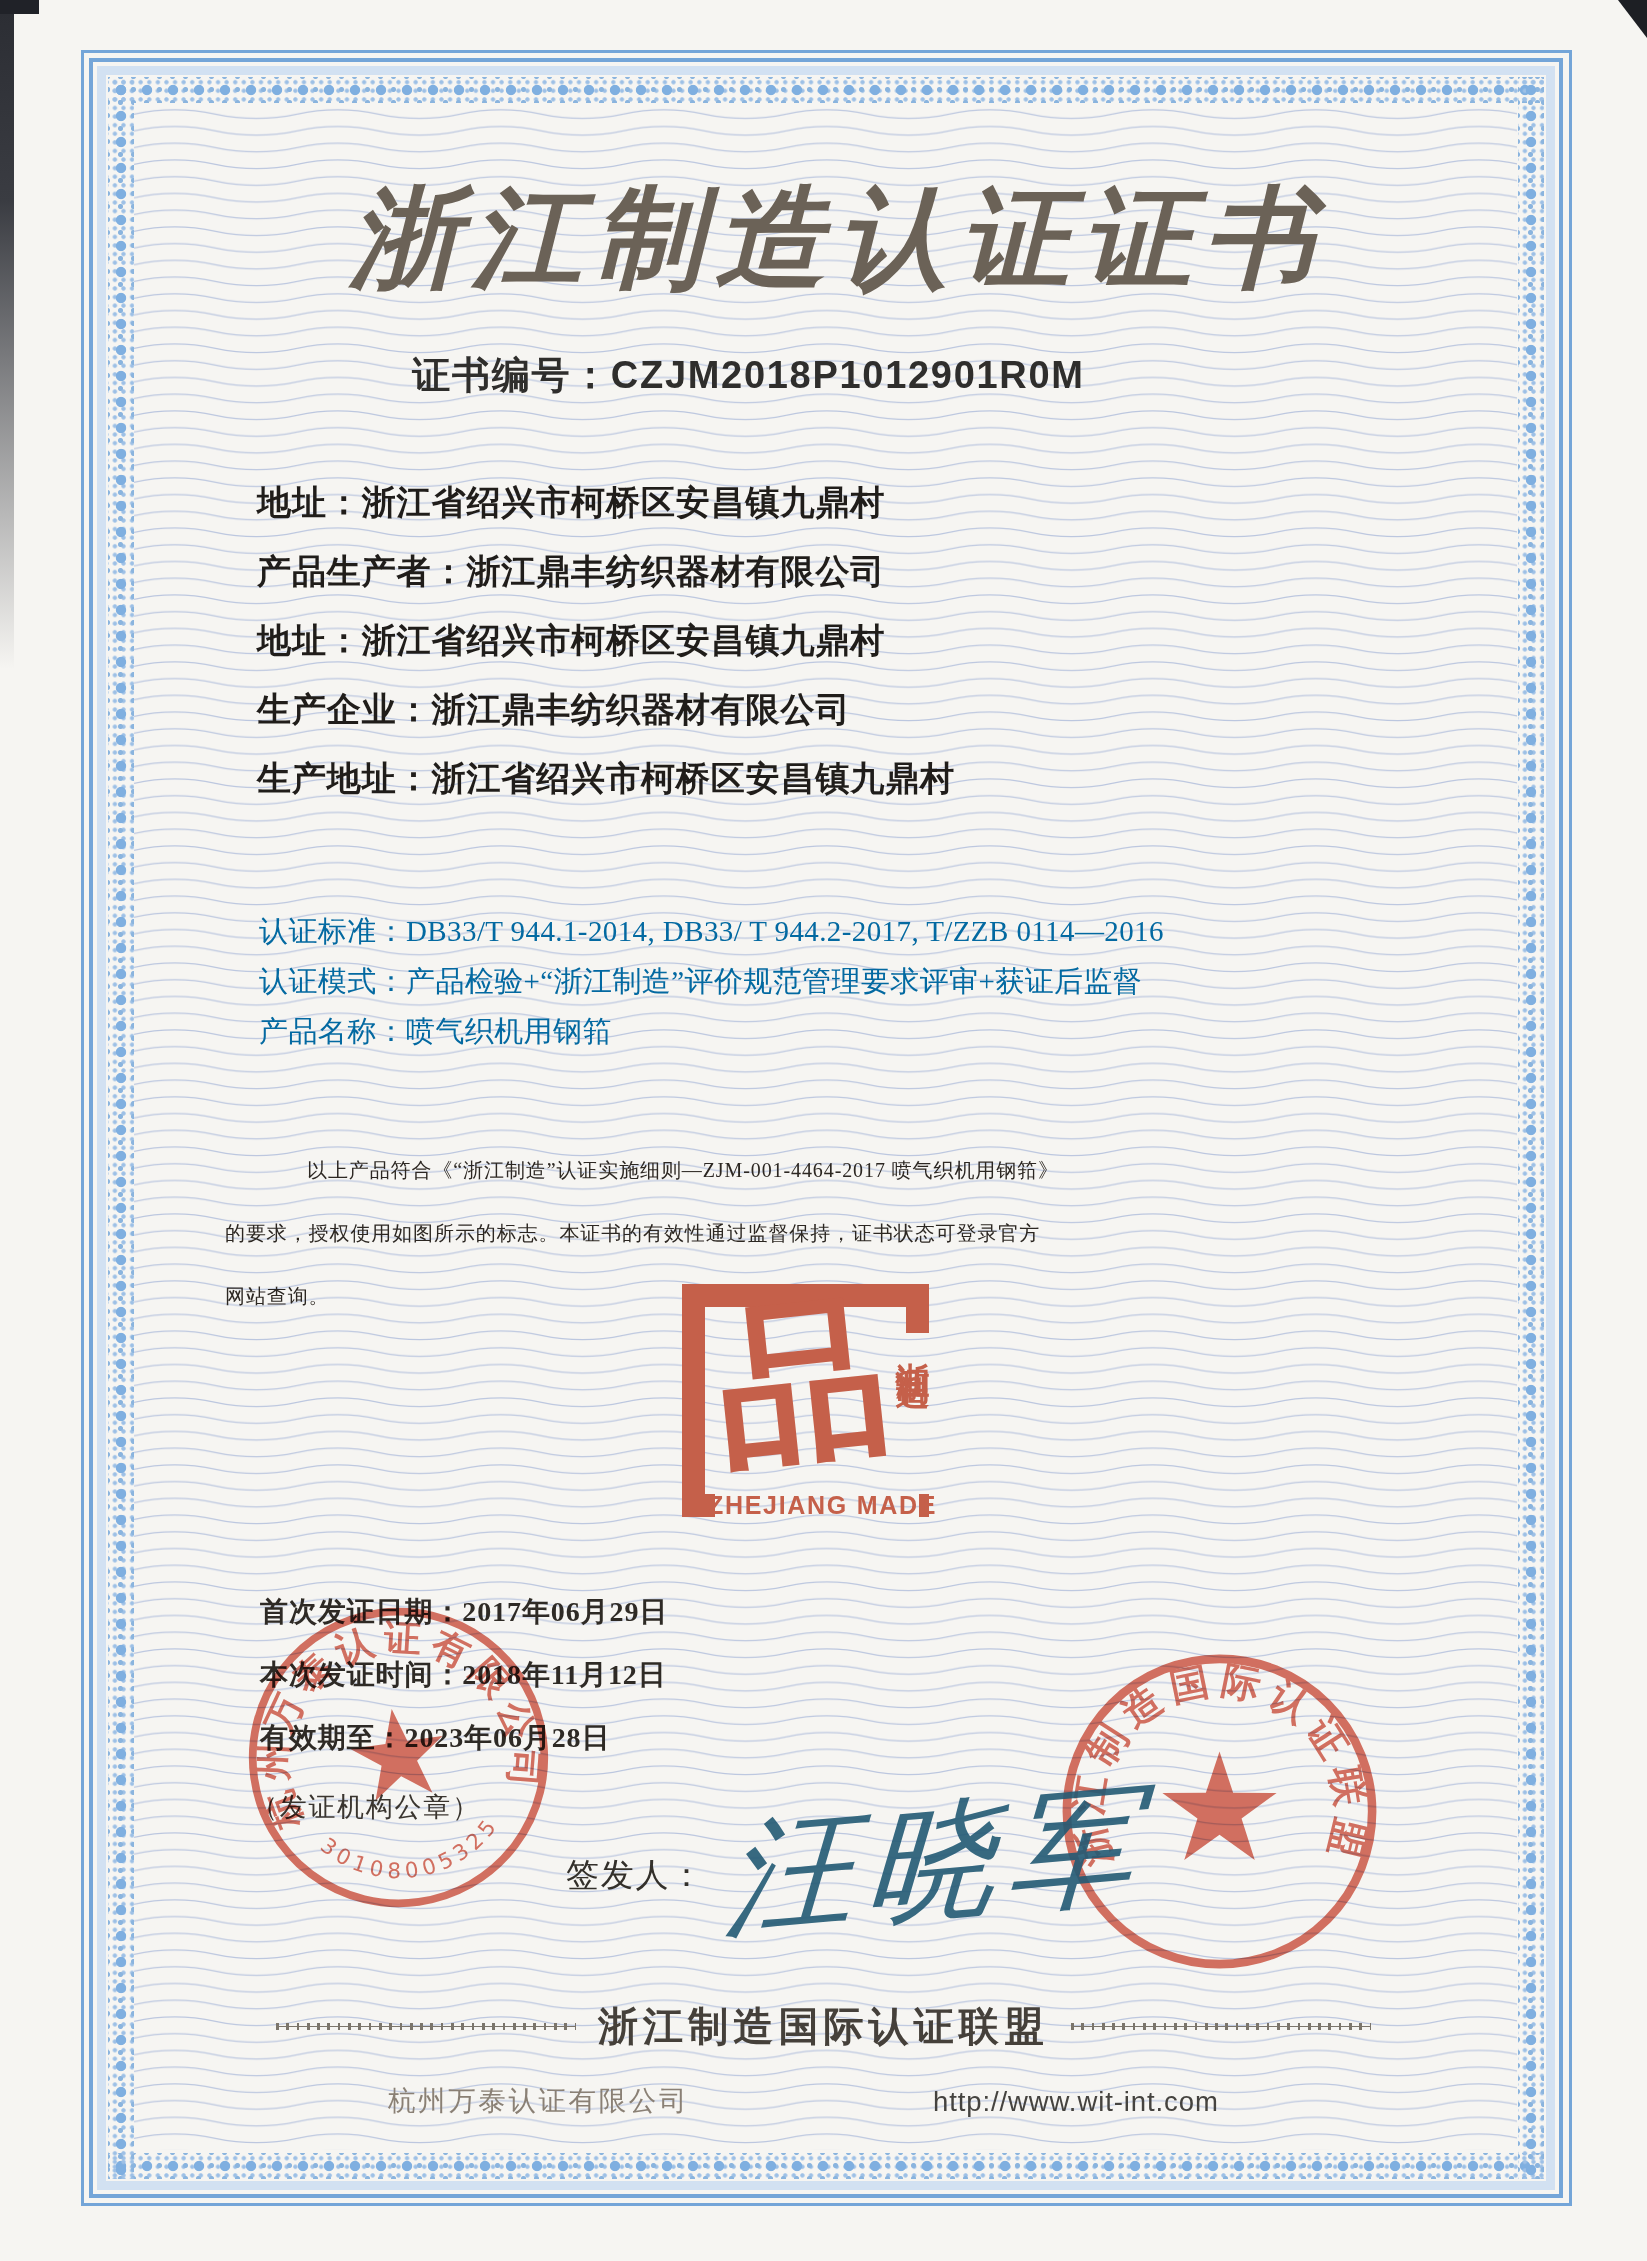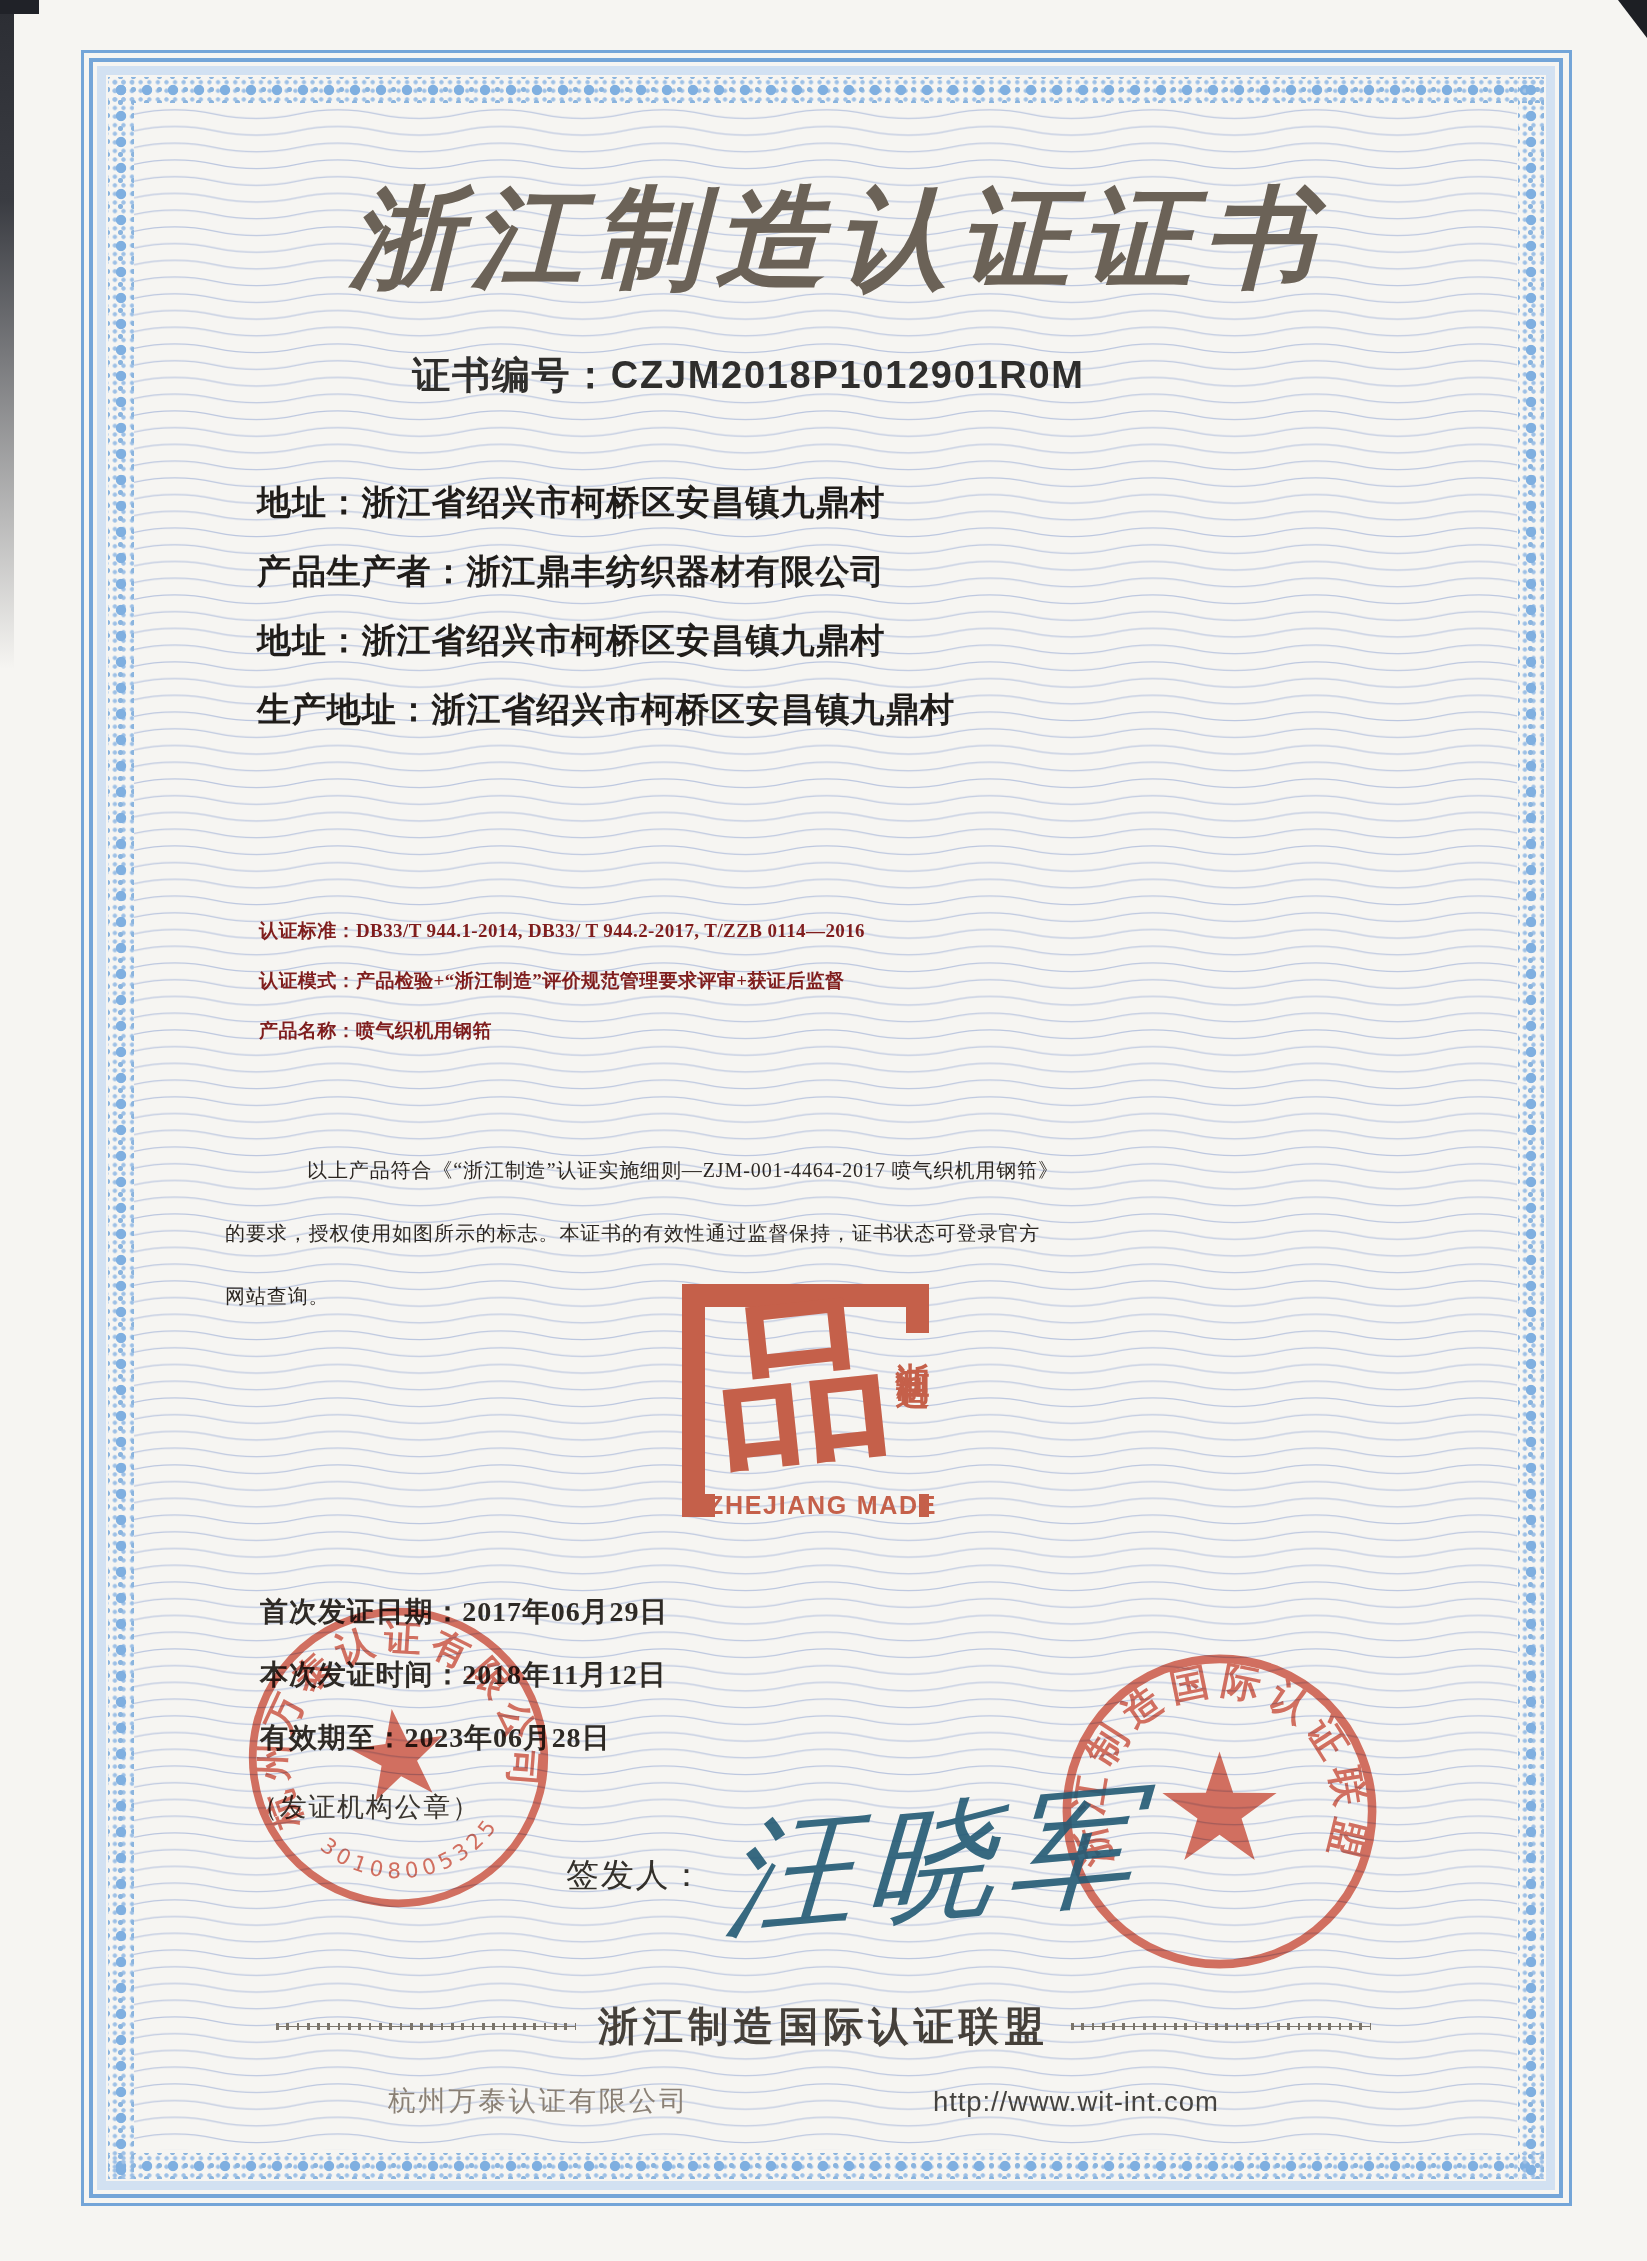--- a/index.html
+++ b/index.html
@@ -44,22 +44,22 @@
     font-family:"Liberation Sans", sans-serif; font-weight:bold;
     font-size:38px;color:#2f2e2c;letter-spacing:1.7px;white-space:nowrap;
   }
   .info{
     position:absolute;left:257px;top:468px;
     font-family:"Liberation Sans", sans-serif;font-weight:bold;
     font-size:34px;color:#201d1a;line-height:69px;letter-spacing:0.9px;white-space:nowrap;
   }
   .details{
     position:absolute;left:259px;top:906px;
-    font-family:"Liberation Serif", serif;font-weight:700;
-    font-size:19px;color:#7f1d1d;line-height:50px;letter-spacing:0.4px;white-space:nowrap;
+    font-family:"Liberation Serif", serif;font-weight:400;
+    font-size:29px;color:#0369a1;line-height:50px;letter-spacing:0.4px;white-space:nowrap;
   }
   .para{
     position:absolute;left:225px;top:1139px;width:1275px;
     font-family:"Liberation Serif", serif;
     font-size:20px;color:#2c2722;line-height:63px;letter-spacing:0.9px;
   }
   .para .indent{padding-left:82px;}
 
   
   .logo{position:absolute;left:682px;top:1284px;width:247px;height:233px;}
@@ -159,20 +159,21 @@
   </svg>
 
   <div class="title">浙江制造认证证书</div>
 
   <div class="certno">证书编号：CZJM2018P1012901R0M</div>
 
   <div class="info">
     <div>地址：浙江省绍兴市柯桥区安昌镇九鼎村</div>
     <div>产品生产者：浙江鼎丰纺织器材有限公司</div>
     <div>地址：浙江省绍兴市柯桥区安昌镇九鼎村</div>
+    <div>生产企业：浙江鼎丰纺织器材有限公司</div>
     <div>生产地址：浙江省绍兴市柯桥区安昌镇九鼎村</div>
   </div>
 
   <div class="details">
     <div>认证标准：DB33/T 944.1-2014, DB33/ T 944.2-2017, T/ZZB 0114—2016</div>
     <div>认证模式：产品检验+“浙江制造”评价规范管理要求评审+获证后监督</div>
     <div>产品名称：喷气织机用钢筘</div>
   </div>
 
   <div class="para">

